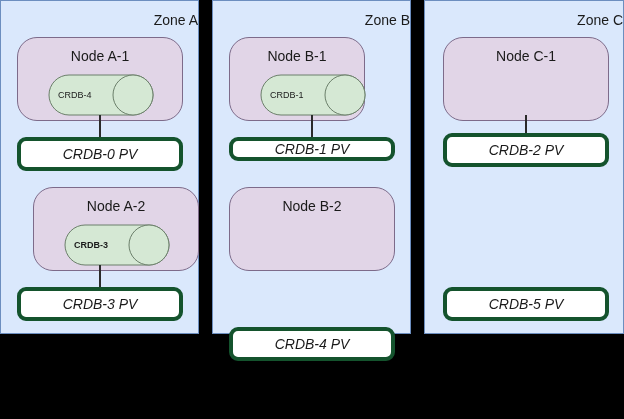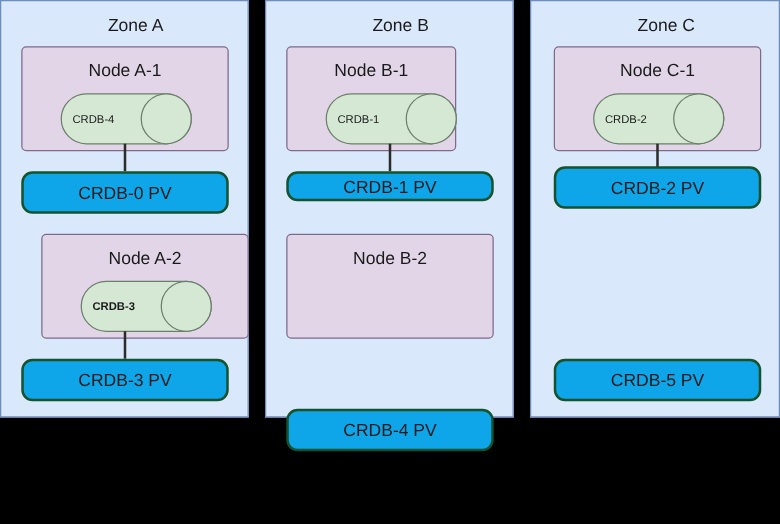--- a/index.html
+++ b/index.html
@@ -29,53 +29,54 @@
     height: 334px;
     background: #dae8fc;
     border: 1px solid #6c8ebf;
     box-sizing: border-box;
   }
   .zone-title {
     position: absolute;
     top: 11px;
     left: 18px;
     right: 0;
-    text-align: center;
+    text-align: right;
     font-size: 14px;
     color: #1a1a1a;
     line-height: 16px;
   }
   .node {
     position: absolute;
     background: #e1d5e7;
     border: 1px solid #7d6b8a;
-    border-radius: 4px;
+    border-radius: 20px;
     box-sizing: border-box;
   }
   .node-title {
     position: absolute;
     top: 10px;
     left: 0;
     right: 0;
     text-align: center;
     font-size: 14px;
     color: #1a1a1a;
     line-height: 16px;
   }
   .pv {
     position: absolute;
-    background: #0ea5e9;
-    border: 2px solid #14532d;
+    background: #ffffff;
+    border: 4px solid #14532d;
     border-radius: 9px;
     box-sizing: border-box;
     display: flex;
     align-items: center;
     justify-content: center;
     font-size: 14px;
     color: #1a1a1a;
+    font-style: italic;
   }
   .cylinder {
     position: absolute;
   }
   .cyl-svg {
     display: block;
   }
   .cyl-label {
     position: absolute;
     left: 0;
@@ -150,27 +151,20 @@
       <div class="node-title">Node B-2</div>
     </div>
     <div class="pv" style="left:16px; top:286px; width:166px; height:34px;margin-top:40px;">CRDB-4 PV</div>
   </div>
 
   <div class="zone" style="left:424px; width:200px;">
     <div class="zone-title">Zone C</div>
 
     <div class="node" style="left:18px; top:36px; width:166px; height:84px;">
       <div class="node-title">Node C-1</div>
-      <div class="cylinder" style="left:30px; top:36px; width:106px; height:42px;">
-        <svg class="cyl-svg" width="106" height="42" viewBox="0 0 106 42">
-          <path d="M 21 1 L 85 1 A 20 20 0 0 1 85 41 L 21 41 A 20 20 0 0 1 21 1 Z" fill="#d5e8d4" stroke="#6b7f6a" stroke-width="1"></path>
-          <ellipse cx="85" cy="21" rx="20" ry="20" fill="#d5e8d4" stroke="#6b7f6a" stroke-width="1"></ellipse>
-        </svg>
-        <div class="cyl-label">CRDB-2</div>
-      </div>
     </div>
     <div class="connector" style="left:100px; top:114px; height:22px;"></div>
     <div class="pv" style="left:18px; top:132px; width:166px; height:34px;">CRDB-2 PV</div>
 
     <div class="pv" style="left:18px; top:286px; width:166px; height:34px;">CRDB-5 PV</div>
   </div>
 
 </div>
 
 </body></html>

